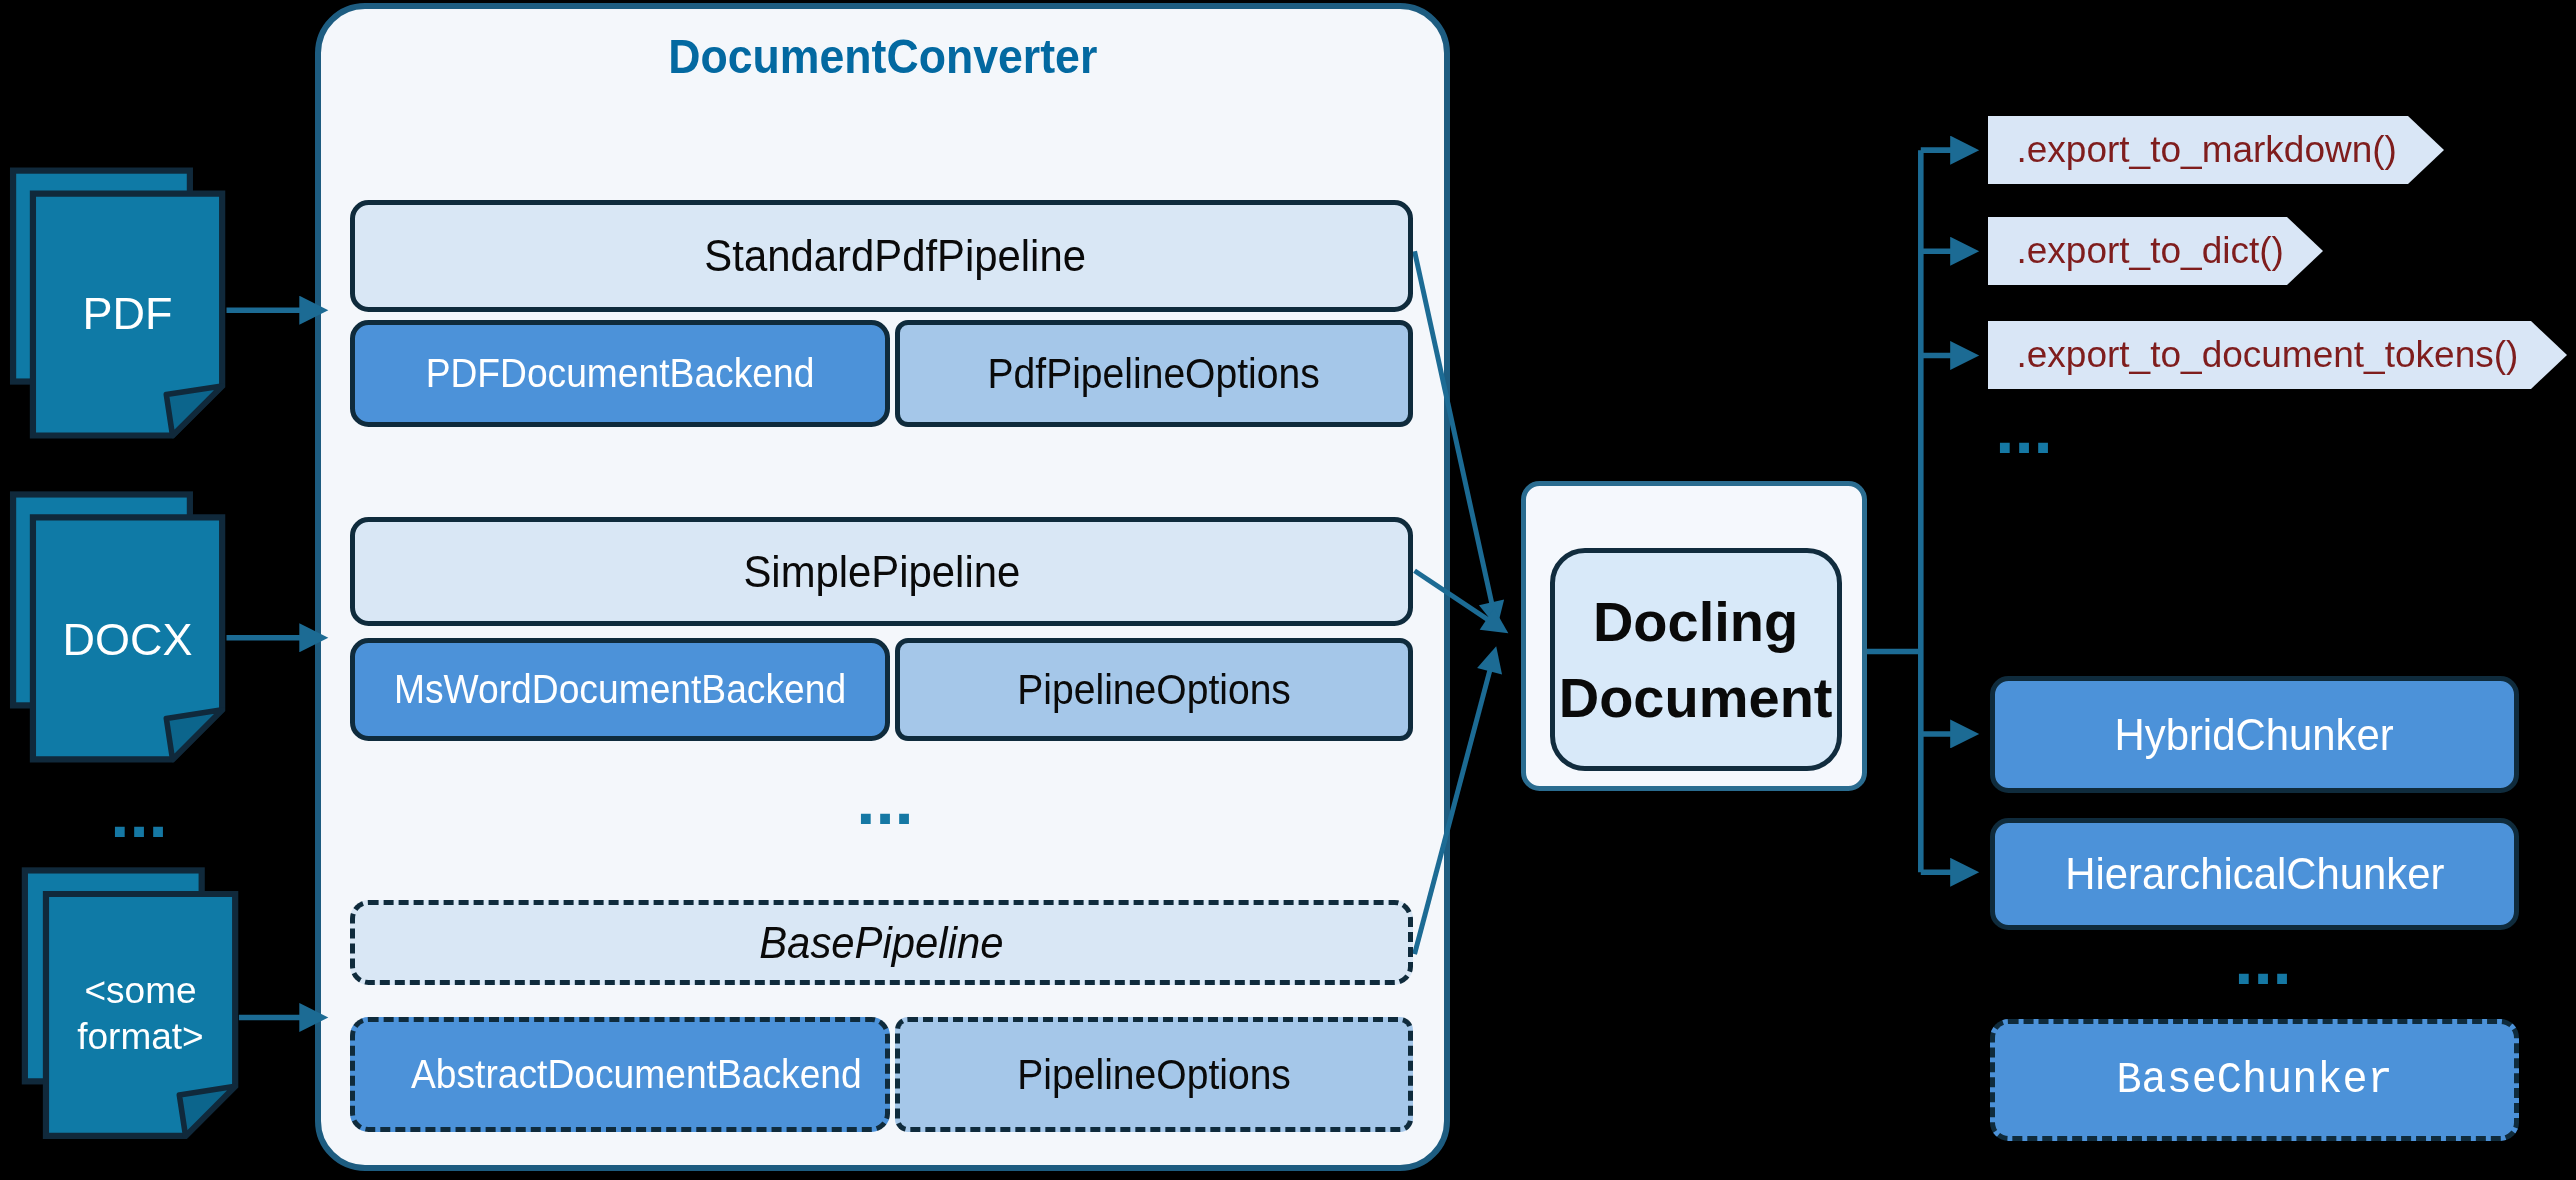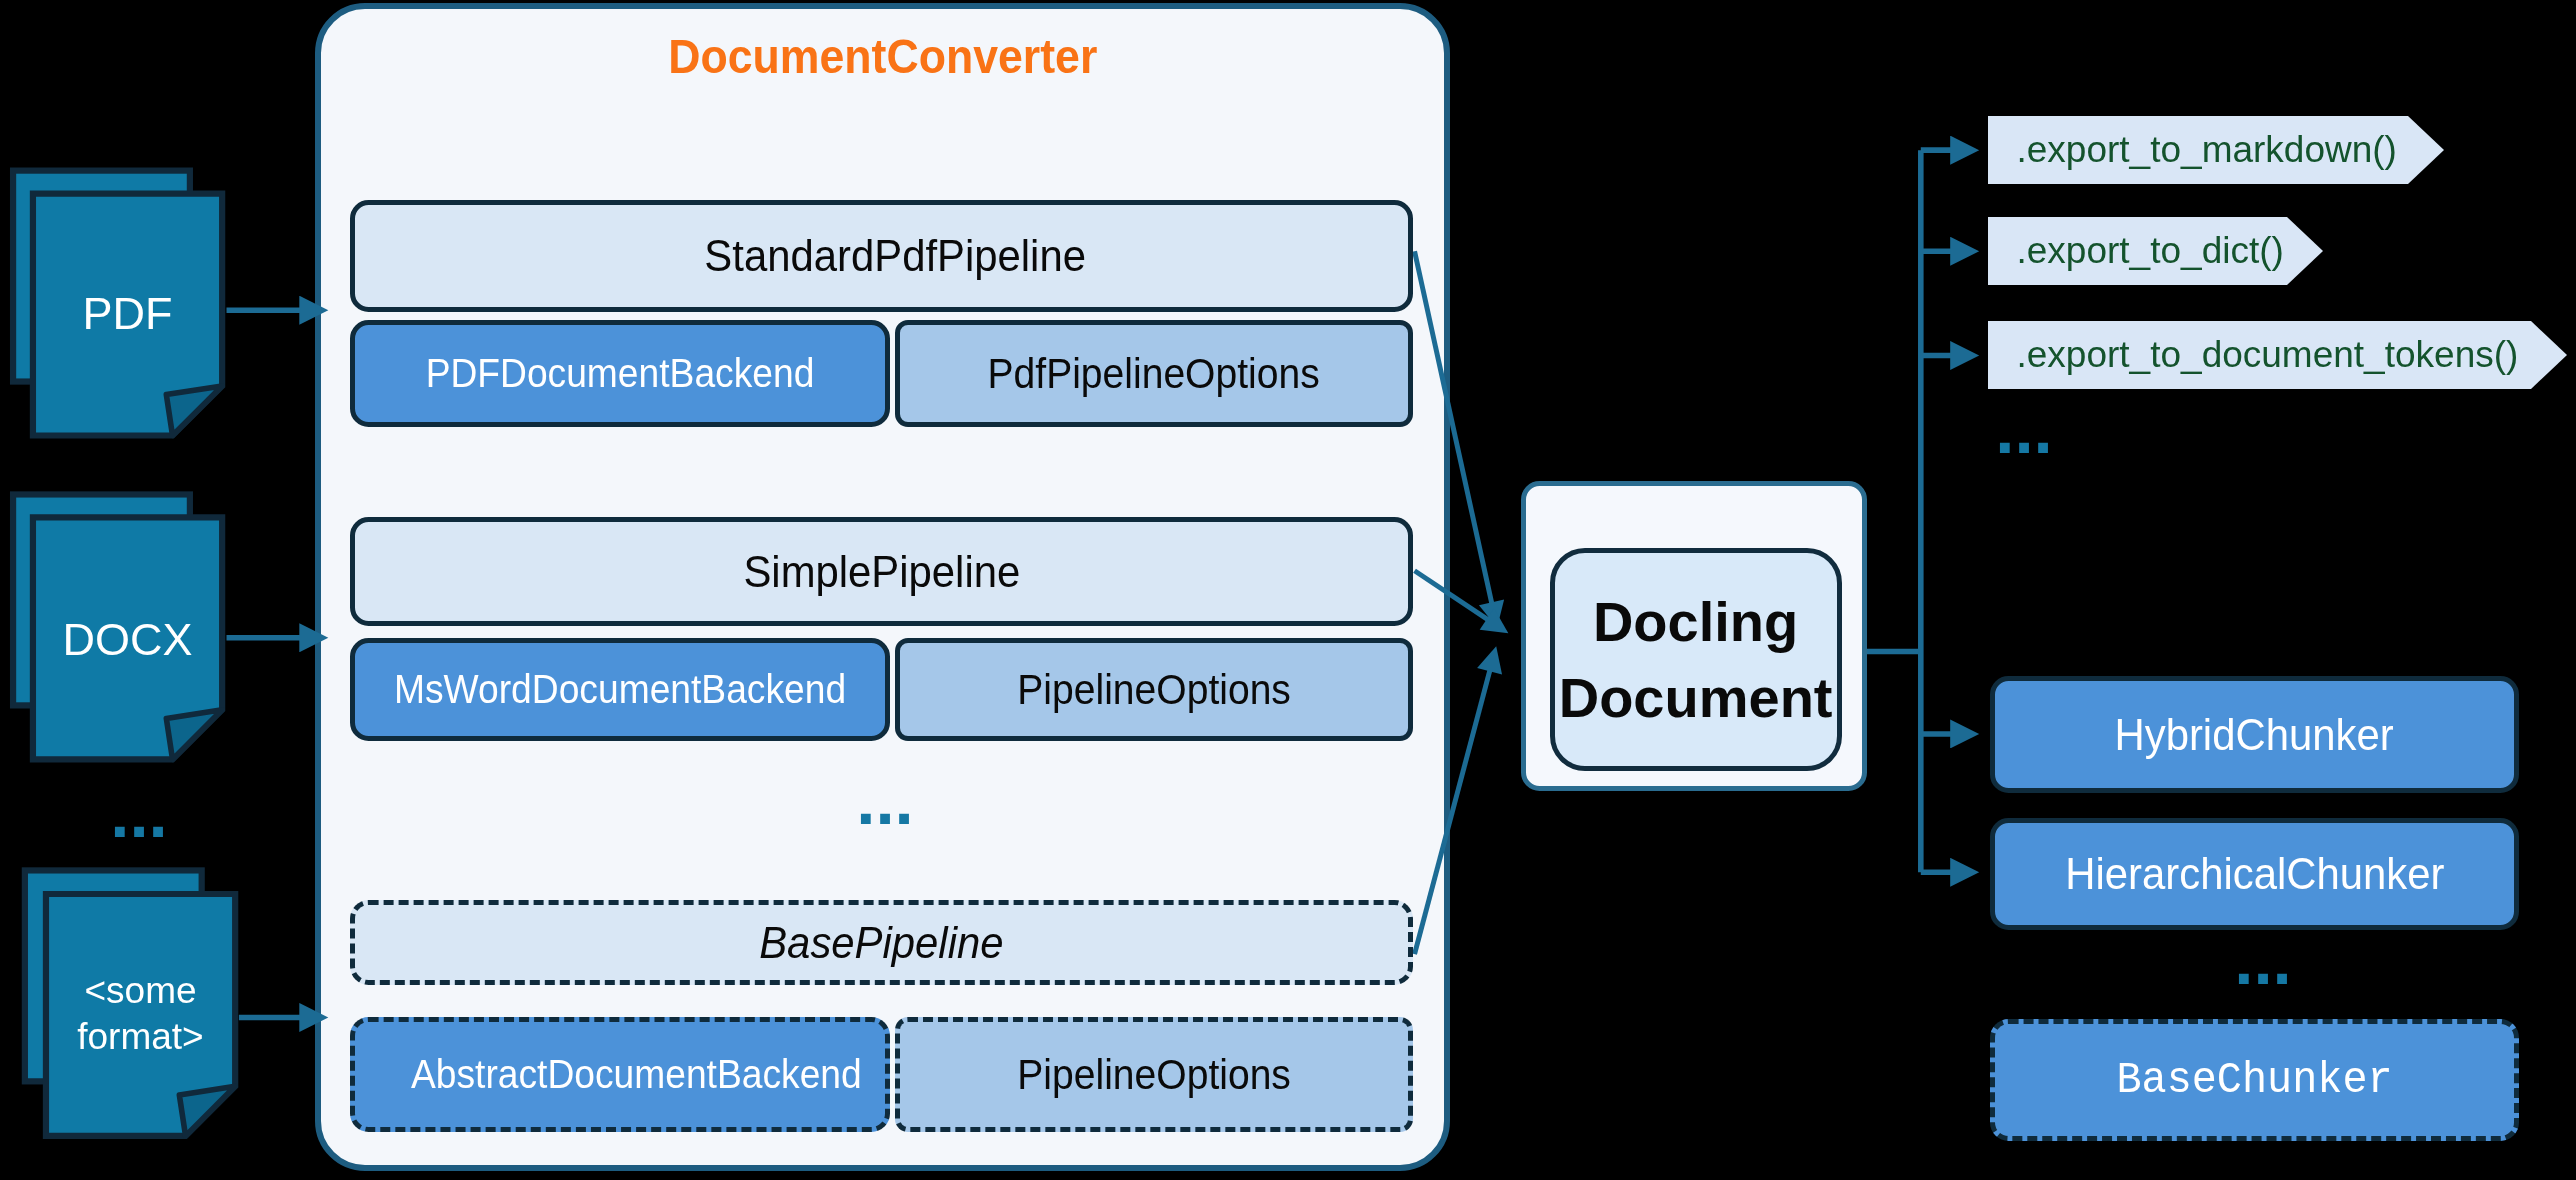--- a/index.html
+++ b/index.html
@@ -11,21 +11,21 @@
   .cond{display:inline-block;transform:scaleX(.93);transform-origin:center;}
 
   
   .converter{
     left:315px;top:3.1px;width:1135px;height:1168px;
     background:#F4F7FB;border:6.2px solid #1D5C80;border-radius:50px;
     box-sizing:border-box;
   }
   .converter-title{
     left:0;top:26px;width:100%;text-align:center;
-    font-size:48px;font-weight:700;color:#f97316;
+    font-size:48px;font-weight:700;color:#0369a1;
   }
   .pipe-name{
     left:28.5px;width:1063px;background:#D9E7F5;border:5px solid #0F2B3C;border-radius:18.6px;
     box-sizing:border-box;display:flex;align-items:center;justify-content:center;
     font-size:45px;color:#0A0A0A;
   }
   .pipe-backend{
     left:28.5px;width:540px;background:#4C92D9;border:5px solid #0F2B3C;border-radius:18.6px;
     box-sizing:border-box;display:flex;align-items:center;justify-content:center;
     font-size:40px;color:#FFFFFF;
@@ -55,21 +55,21 @@
     left:23.6px;top:62px;width:292px;height:223px;
     background:#D8E9F9;border:5.6px solid #112C3E;border-radius:35px;box-sizing:border-box;
     display:flex;flex-direction:column;align-items:center;justify-content:center;
     font-size:56px;font-weight:700;color:#0A0A0A;line-height:1.35;text-align:right;
   }
 
   
   .pennant{
     background:#D9E6F6;height:68px;line-height:68px;
     clip-path:polygon(0 0, calc(100% - 36px) 0, 100% 50%, calc(100% - 36px) 100%, 0 100%);
-    font-size:37px;color:#14532d;padding-left:28.5px;box-sizing:border-box;white-space:nowrap;
+    font-size:37px;color:#7f1d1d;padding-left:28.5px;box-sizing:border-box;white-space:nowrap;
   }
 
   
   .chunker{
     left:1990px;width:529px;background:#4C92D9;border:5px solid #0F2B3C;border-radius:18.6px;
     box-sizing:border-box;display:flex;align-items:center;justify-content:center;
     font-size:45px;color:#FFFFFF;
   }
   svg{position:absolute;left:0;top:0;}
 </style>

